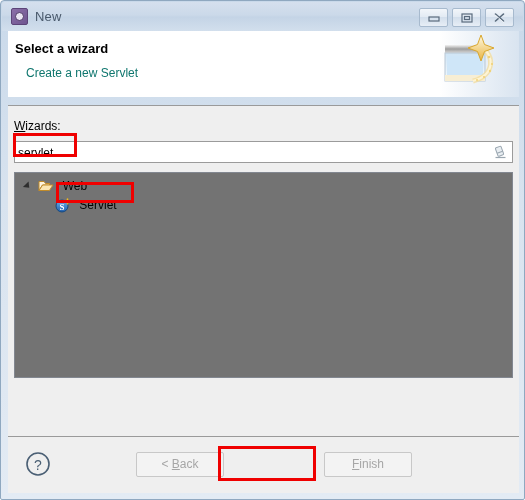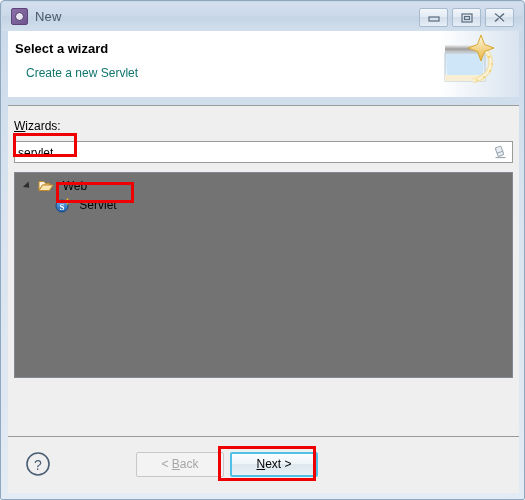--- a/index.html
+++ b/index.html
@@ -420,24 +420,24 @@
       <svg width="26" height="26" viewBox="0 0 26 26">
         <circle cx="13" cy="13" r="11" fill="none" stroke="#4a5f74" stroke-width="1.6"></circle>
         <text x="13" y="18.5" font-family="Liberation Sans, sans-serif" font-size="14" fill="#4a5f74" text-anchor="middle">?</text>
       </svg>
     </div>
 
     <div class="dlg-btn btn-disabled" id="btn-back">
       <span>&lt; </span><span class="mnem">B</span><span>ack</span>
     </div>
 
-    <div class="dlg-btn btn-focus" id="btn-next">
-      <span></span><span class="mnem">N</span><span>ext &gt;</span>
-    </div>
-
+
+    <div class="dlg-btn btn-disabled" id="btn-finish">
+      <span></span><span class="mnem">F</span><span>inish</span>
+    </div>
 
   </div>
 
   <div id="ann-filter"></div>
   <div id="ann-servlet"></div>
   <div id="ann-next"></div>
 
 </div>
 
 </body></html>

